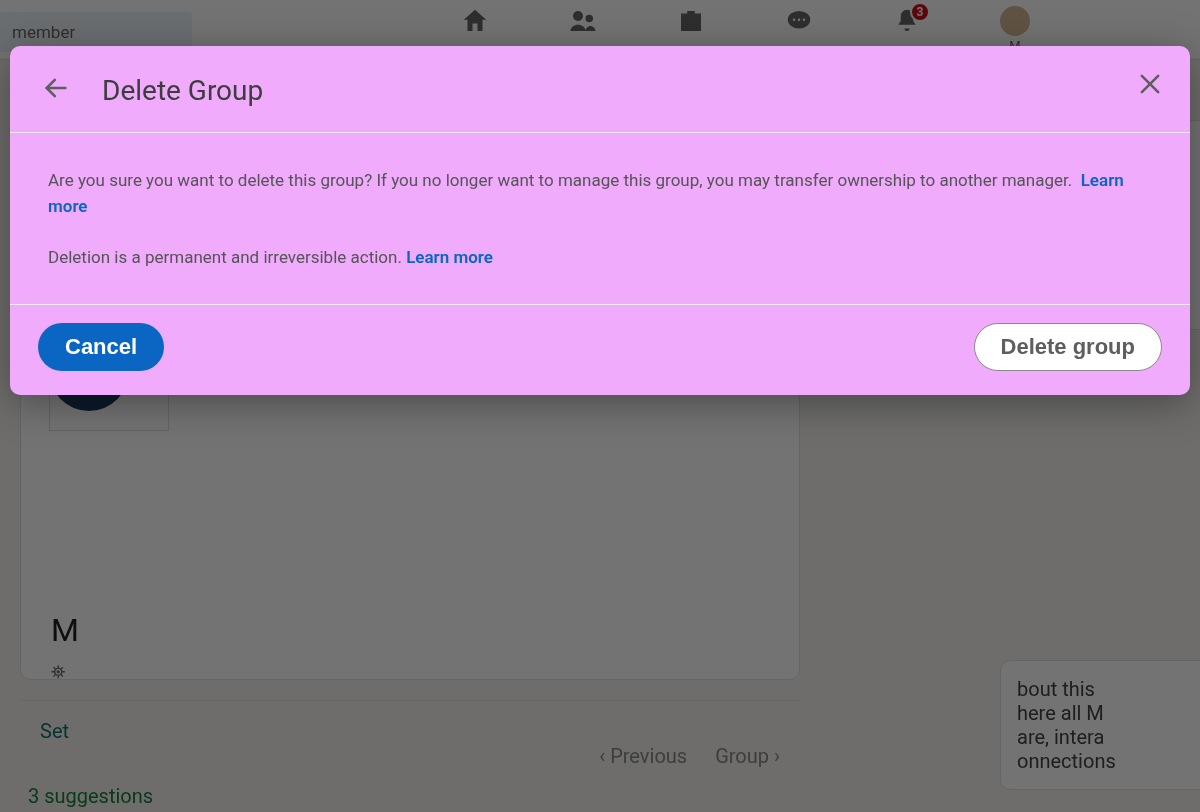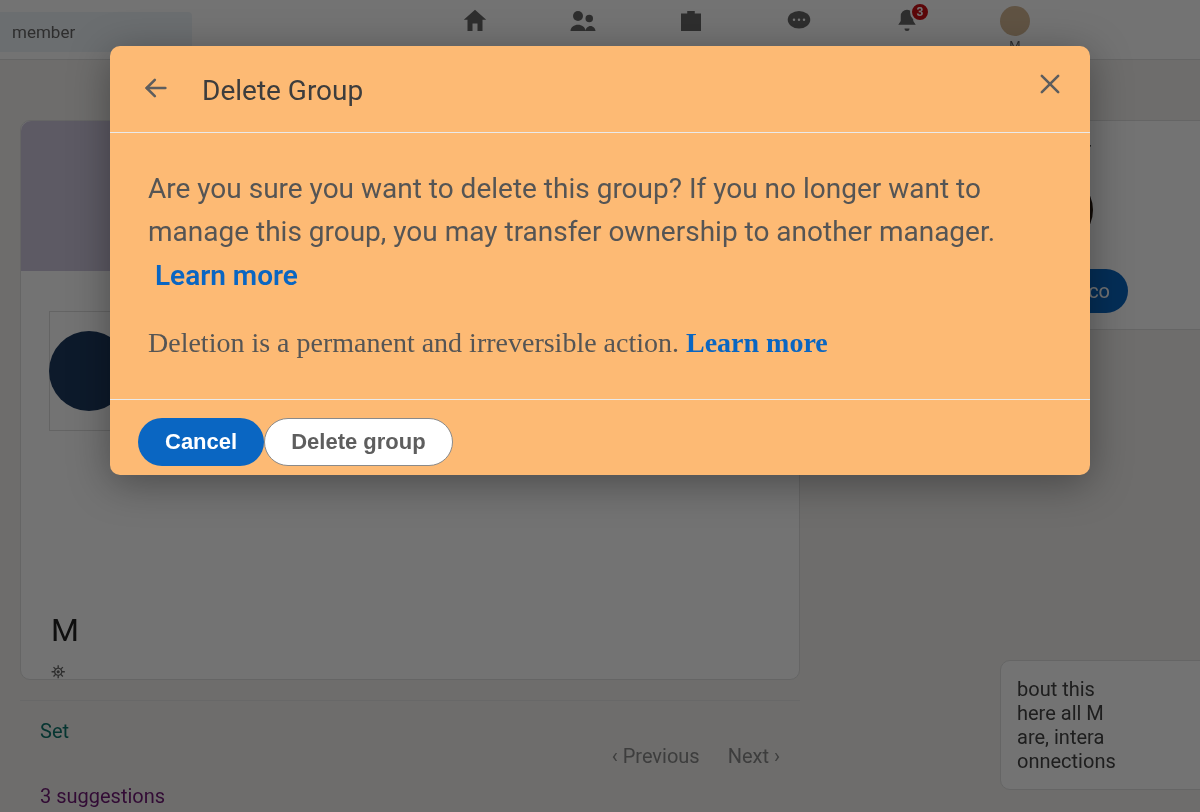--- a/index.html
+++ b/index.html
@@ -132,22 +132,22 @@
     border-top: 1px solid #e6e6e6;
     padding: 18px 20px 0 20px;
     display: flex;
     align-items: center;
     justify-content: space-between;
     color: #0f766e;
     font-size: 20px;
   }
   .suggestions {
     position: absolute;
-    left: 40px; top: 784px;
-    color: #701a75;
+    left: 28px; top: 784px;
+    color: #15803d;
     font-size: 20px;
   }
   .pager {
     position: absolute;
     right: 420px; top: 744px;
     color: #888;
     font-size: 20px;
     display:flex; gap: 28px;
   }
 
@@ -187,22 +187,22 @@
     position: absolute;
     inset: 0;
     background: rgba(0,0,0,0.55);
     display: flex;
     align-items: flex-start;
     justify-content: center;
     padding-top: 46px;
   }
 
   .dialog {
-    width: 980px;
-    background: #fdba74;
+    width: 1180px;
+    background: #f0abfc;
     border-radius: 10px;
     box-shadow: 0 8px 40px rgba(0,0,0,.35);
     overflow: hidden;
   }
 
   .dialog-header {
     display: flex;
     align-items: center;
     padding: 24px 26px 22px 26px;
     border-bottom: 1px solid #eaeaea;
@@ -221,37 +221,37 @@
     align-items: center;
     justify-content: center;
     cursor: pointer;
     color: #5e5e5e;
   }
   .icon-btn svg { width: 28px; height: 28px; stroke: #5e5e5e; stroke-width: 2.2; fill:none; stroke-linecap: round; stroke-linejoin: round; }
   .close-pos { position:absolute; right: 20px; top: 20px; }
 
   .dialog-body {
     padding: 34px 38px 30px 38px;
-    font-size: 28px;
+    font-size: 17px;
     line-height: 1.55;
     color: #555;
   }
   .dialog-body p { margin-bottom: 24px; }
-  .dialog-body p:last-child { margin-bottom: 4px; font-family: Liberation Serif, serif; }
+  .dialog-body p:last-child { margin-bottom: 4px; }
   .link {
     color: #0a66c2;
     font-weight: 600;
     cursor: pointer;
   }
 
   .dialog-footer {
     border-top: 1px solid #eaeaea;
-    padding: 18px 28px 9px 28px;
-    display: flex;
-    justify-content: flex-start;
+    padding: 18px 28px 24px 28px;
+    display: flex;
+    justify-content: space-between;
     gap: 0;
   }
   .btn {
     font-size: 22px;
     font-weight: 600;
     padding: 10px 26px;
     border-radius: 30px;
     cursor: pointer;
     border: 1.5px solid transparent;
     line-height: 1.2;
@@ -334,21 +334,21 @@
     <div class="meta">⛯</div>
   </div>
 
   <div class="settings-row">
     <span>Set</span>
   </div>
 
   <div class="suggestions">3 suggestions</div>
   <div class="pager">
     <span>‹ Previous</span>
-    <span>Next ›</span>
+    <span>Group ›</span>
   </div>
 
   <div class="right-col">
     <div class="right-card">
       <span class="member-head">member</span>
       <div class="avatar-big"></div>
       <span class="invite-btn">Invite co</span>
     </div>
     <div class="right-card about-card">
       <div>bout this</div>

